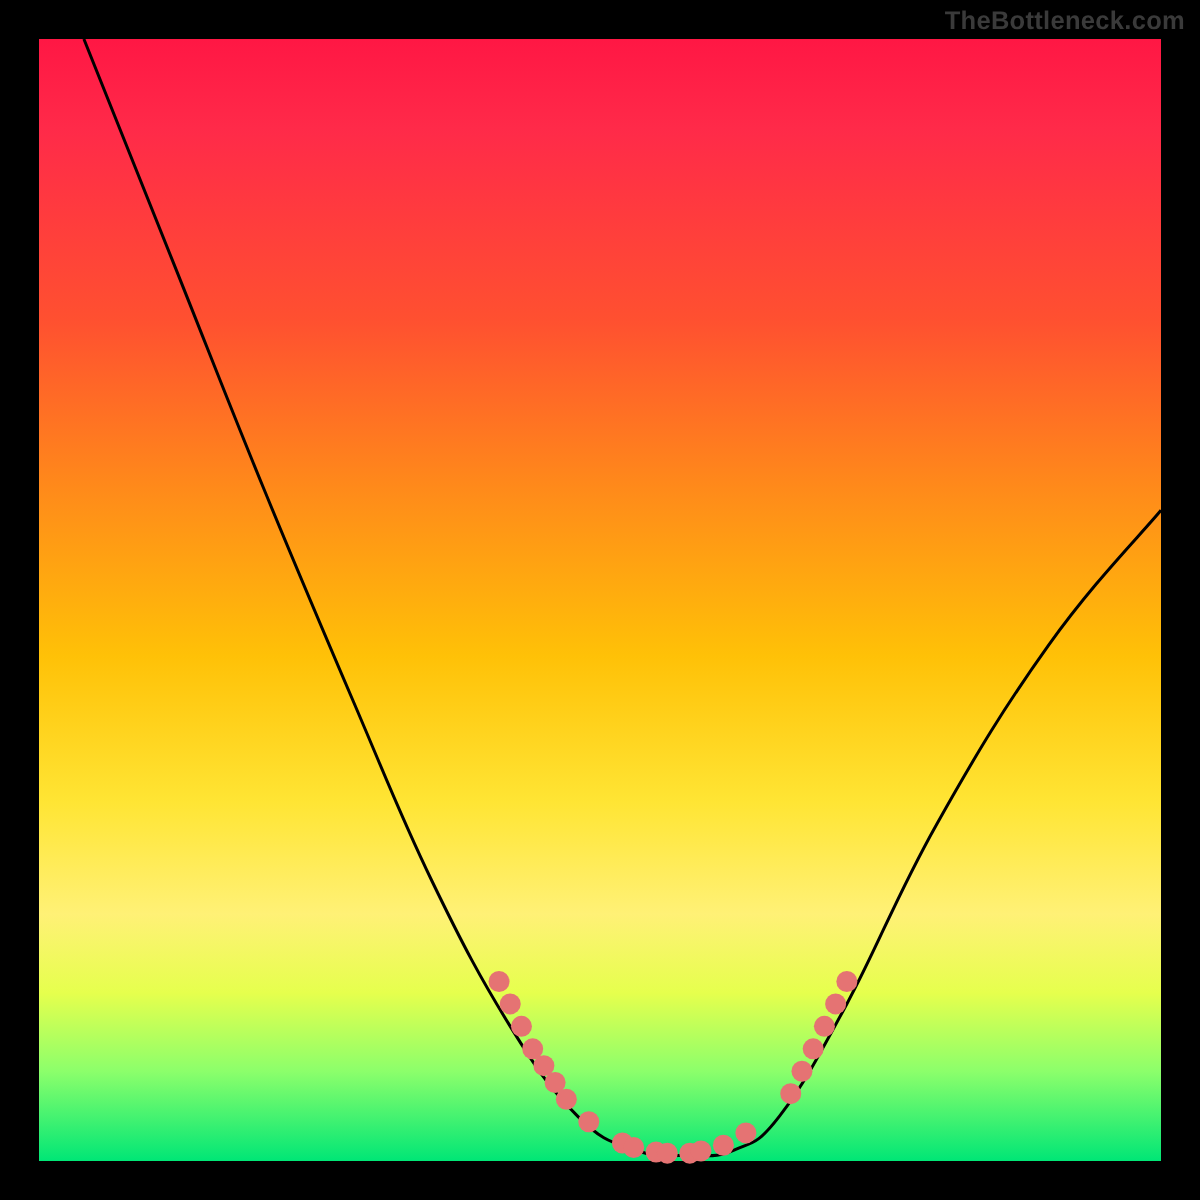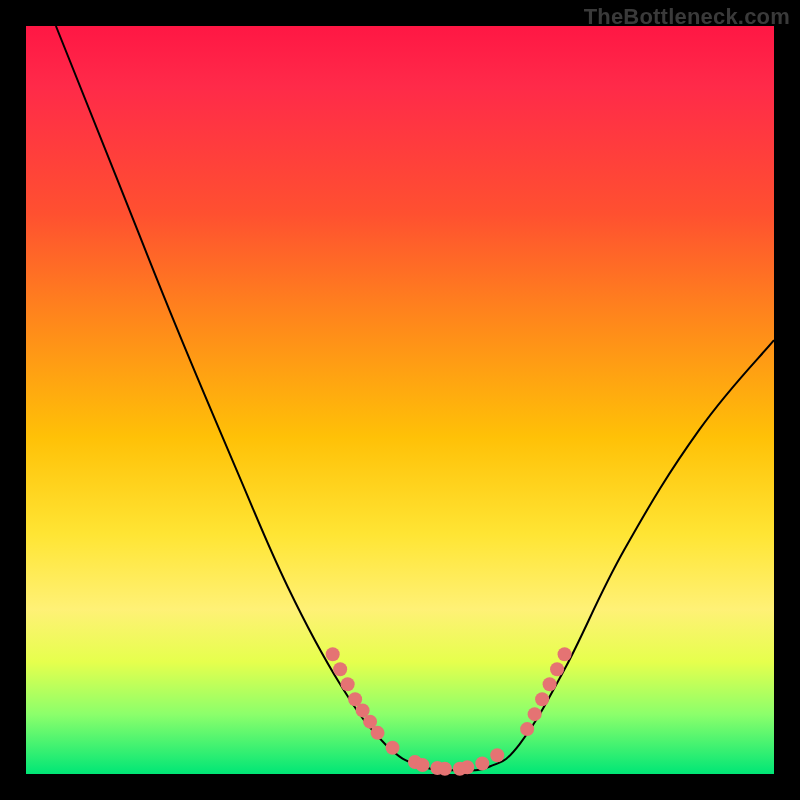--- a/index.html
+++ b/index.html
@@ -38,21 +38,21 @@
       #e6ff4d 85%,
       #8cff6b 92%,
       #00e676 100%
     );
   }
   .watermark {
     position: absolute;
     top: 4px;
     right: 10px;
     color: #3a3a3a;
-    font-size: 22px;
+    font-size: 17px;
     font-weight: 600;
     letter-spacing: 0.2px;
     user-select: none;
     pointer-events: none;
   }
   svg.curve {
     position: absolute;
     left: 0;
     top: 0;
     width: 748px;

